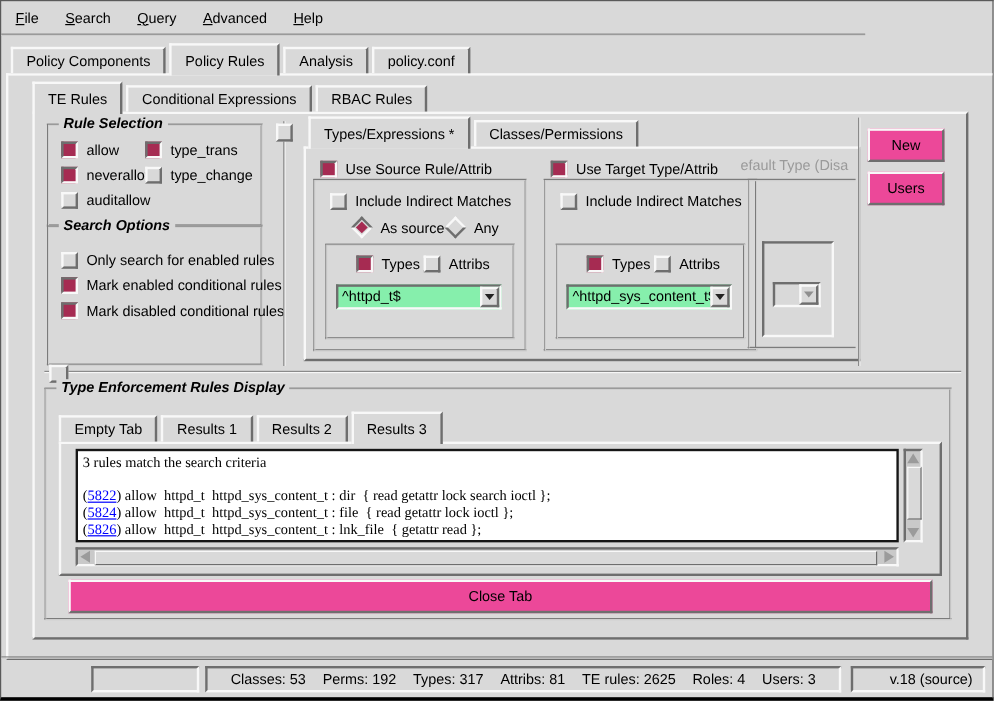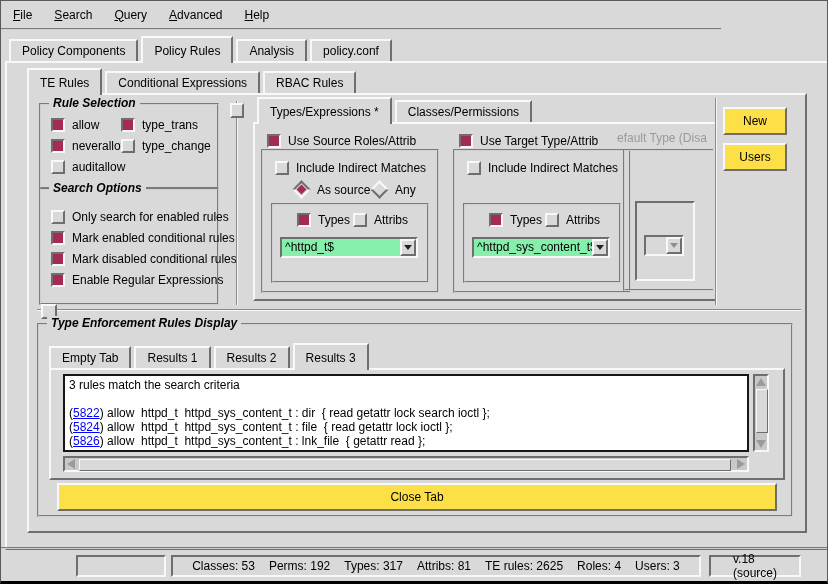--- a/index.html
+++ b/index.html
@@ -3,21 +3,21 @@
 <meta charset="utf-8">
 <style>
   html,body{margin:0;padding:0;}
   body{font-family:"Liberation Sans",sans-serif;font-size:12px;color:#000;}
   #window{position:relative;width:828px;height:584px;background:#d9d9d9;box-sizing:border-box;
           border:1px solid #5a5a5a;border-bottom:3px solid #000;overflow:hidden;}
   .abs{position:absolute;}
   .raised{background:#d9d9d9;border:2px solid;border-color:#f8f8f8 #6e6e6e #6e6e6e #f8f8f8;}
   .sunken{background:#d9d9d9;border:2px solid;border-color:#6e6e6e #f8f8f8 #f8f8f8 #6e6e6e;}
   .groove{border:2px groove #cfcfcf;}
-  .btn{background:#fde047;border:2px solid;border-color:#f8f8f8 #6e6e6e #6e6e6e #f8f8f8;
+  .btn{background:#ec4899;border:2px solid;border-color:#f8f8f8 #6e6e6e #6e6e6e #f8f8f8;
        display:flex;align-items:center;justify-content:center;font-size:12px;cursor:default;}
   
   #menubar{left:0;top:0;width:720px;height:29px;border-bottom:2px groove #cfcfcf;display:flex;align-items:center;gap:22px;padding-left:12px;box-sizing:border-box;}
   .menu-item{cursor:default;}
   
   .tabrow{display:flex;align-items:flex-end;gap:3px;z-index:5;}
   .tab{background:#d9d9d9;border:2px solid;border-color:#f8f8f8 #6e6e6e transparent #f8f8f8;border-bottom:none;
        padding:0 11px;height:20px;display:flex;align-items:center;margin-bottom:2px;white-space:nowrap;}
   .tab.active{height:25px;margin-bottom:0;z-index:6;}
   
@@ -39,21 +39,21 @@
              display:flex;align-items:center;justify-content:center;box-sizing:border-box;}
   .arrow-down{width:0;height:0;border-left:4px solid transparent;border-right:4px solid transparent;border-top:5px solid #222;}
   .combo.disabled{background:#d9d9d9;}
   .combo.disabled .arrow-down{border-top-color:#8f8f8f;}
   
   .vline{width:0;border-left:1px solid #8a8a8a;border-right:1px solid #f6f6f6;}
   .hline{height:0;border-top:1px solid #8a8a8a;border-bottom:1px solid #f6f6f6;}
   .handle{background:#d9d9d9;border:2px solid;border-color:#f8f8f8 #6e6e6e #6e6e6e #f8f8f8;}
   
   #textarea{background:#fff;border:2px solid #161616;overflow:hidden;padding:2px 4px;box-sizing:border-box;}
-  .tline{white-space:pre;font-family:Liberation Sans, sans-serif;font-size:12px;line-height:14px;}
+  .tline{white-space:pre;font-family:Liberation Serif, serif;font-size:12px;line-height:14px;}
   .tline a{color:var(--link,#0000ff);text-decoration:underline;cursor:pointer;}
   
   .sb{background:#c9c9c9;border:2px solid;border-color:#6e6e6e #f8f8f8 #f8f8f8 #6e6e6e;box-sizing:border-box;}
   .sb-thumb{background:#d9d9d9;border:1px solid;border-color:#f8f8f8 #6e6e6e #6e6e6e #f8f8f8;position:absolute;}
   .tri{position:absolute;width:0;height:0;}
   .tri.up{border-left:5px solid transparent;border-right:5px solid transparent;border-bottom:8px solid #9b9b9b;}
   .tri.down{border-left:5px solid transparent;border-right:5px solid transparent;border-top:8px solid #9b9b9b;}
   .tri.left{border-top:5px solid transparent;border-bottom:5px solid transparent;border-right:8px solid #9b9b9b;}
   .tri.right{border-top:5px solid transparent;border-bottom:5px solid transparent;border-left:8px solid #9b9b9b;}
   
@@ -139,42 +139,38 @@
       <span>Only search for enabled rules</span>
     </div>
     <div class="opt" style="left:10px;top:62px;">
       <span class="cb on"></span>
       <span>Mark disabled conditional rules</span>
     </div>
     <div class="opt" style="left:10px;top:41px;">
       <span class="cb on"></span>
       <span>Mark enabled conditional rules</span>
     </div>
-    <div class="opt" style="left:10px;top:83px;">
-      <span class="cb on"></span>
-      <span>Enable Regular Expressions</span>
-    </div>
   </div>
 
   <div class="abs vline" style="left:235px;top:100px;height:204px;"></div>
   <div class="abs handle" style="left:229px;top:102px;width:10px;height:11px;"></div>
 
   <div class="abs tabrow" style="left:256px;top:98px;height:25px;">
     <div class="tab active">
         <span>Types/Expressions *</span>
       </div>
     <div class="tab">
         <span>Classes/Permissions</span>
       </div>
   </div>
   <div class="abs raised" style="left:252px;top:121px;width:460px;height:175px;"></div>
 
   <div class="opt" style="left:266px;top:133px;z-index:7;">
     <span class="cb on"></span>
-    <span>Use Source Roles/Attrib</span>
+    <span>Use Source Rule/Attrib</span>
   </div>
   <div class="lframe" style="left:260px;top:148px;width:174px;height:140px;">
     <div class="opt" style="left:12px;top:10px;">
       <span class="cb"></span>
       <span>Include Indirect Matches</span>
     </div>
     <div class="opt" style="left:32px;top:32px;">
       <span class="rd on"></span>
       <span>As source</span>
     </div>
@@ -301,17 +297,17 @@
   <div class="statbox" style="left:75px;width:90px;"></div>
   <div class="statbox" style="left:170px;width:530px;">
     <span class="stat-item">Classes: 53</span>
     <span class="stat-item">Perms: 192</span>
     <span class="stat-item">Types: 317</span>
     <span class="stat-item">Attribs: 81</span>
     <span class="stat-item">TE rules: 2625</span>
     <span class="stat-item">Roles: 4</span>
     <span class="stat-item">Users: 3</span>
   </div>
-  <div class="statbox" style="left:708px;width:92px;padding-left:22px;">
+  <div class="statbox" style="left:708px;width:112px;padding-left:22px;">
     <span>v.18 (source)</span>
   </div>
 
 </div>
 
 </body></html>

